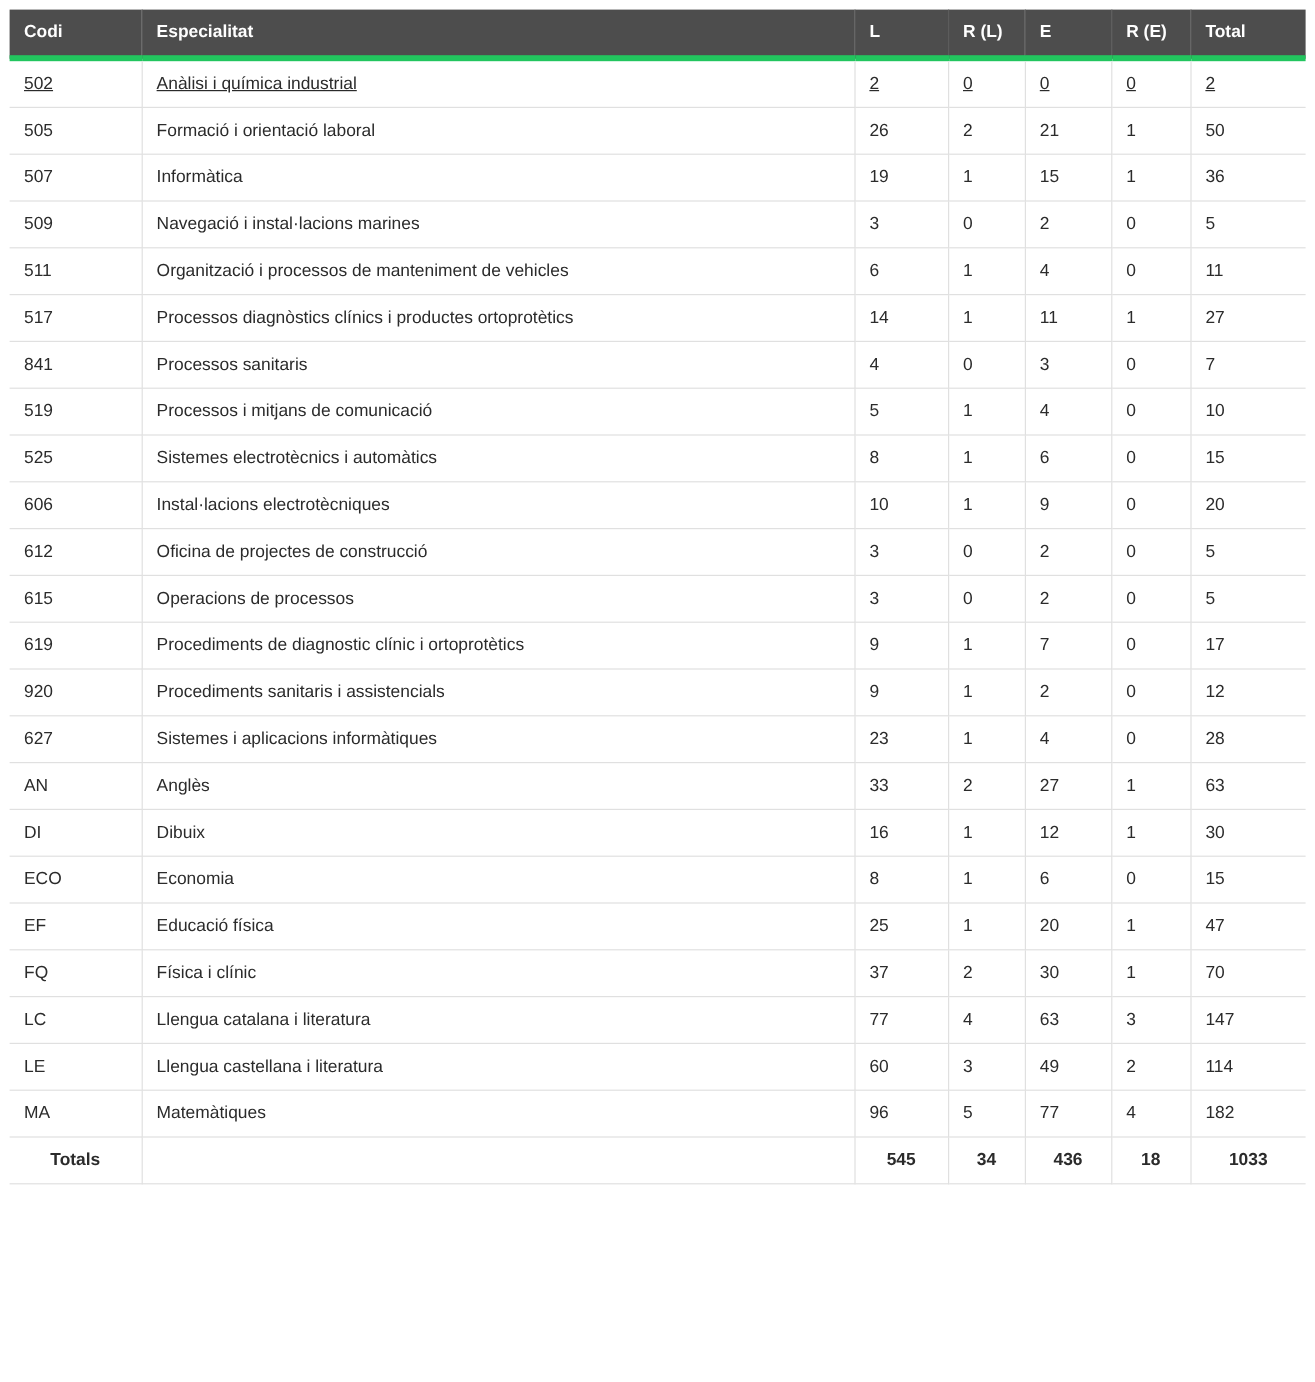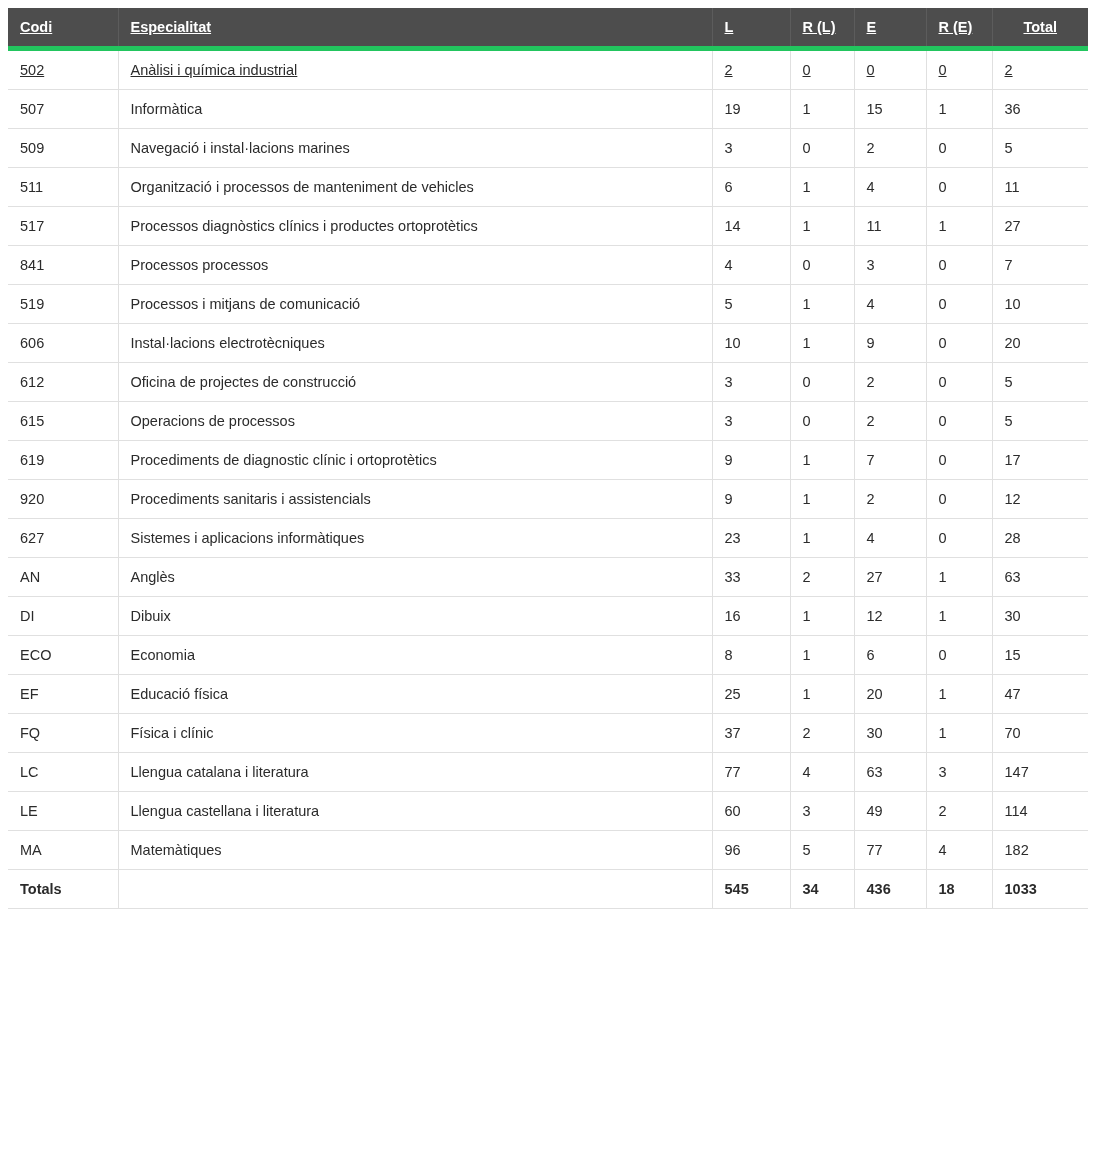--- a/index.html
+++ b/index.html
@@ -26,25 +26,23 @@
   }
   table.data-table thead th {
     background: #4d4d4d;
     color: #ffffff;
     font-weight: bold;
     text-align: left;
     padding: 11px 12px;
     font-size: 14.5px;
     border-right: 1px solid #5c5c5c;
     white-space: nowrap;
-    text-decoration: underline;
   }
   table.data-table thead th:last-child {
     border-right: none;
-    text-align: center;
   }
   table.data-table tbody td {
     padding: 11px 12px;
     border-bottom: 1px solid #e0e0e0;
     border-right: 1px solid #e0e0e0;
     color: #2b2b2b;
     font-size: 14.5px;
     background: #ffffff;
     vertical-align: middle;
     overflow: hidden;
@@ -54,20 +52,21 @@
   table.data-table tbody td:last-child {
     border-right: none;
   }
   table.data-table tbody tr:first-child td {
     border-top: 5px solid #22c55e;
     text-decoration: underline;
   }
   tr.totals-row td {
     font-weight: bold;
     border-bottom: none;
+    text-align: center;
   }
   
   col.c-codi   { width: 110px; }
   col.c-esp    { width: 594px; }
   col.c-l      { width: 78px; }
   col.c-rl     { width: 64px; }
   col.c-e      { width: 72px; }
   col.c-re     { width: 66px; }
   col.c-total  { width: 96px; }
 </style>
@@ -100,20 +99,29 @@
         <tr>
           <td>502</td>
           <td>Anàlisi i química industrial</td>
           <td>2</td>
           <td>0</td>
           <td>0</td>
           <td>0</td>
           <td>2</td>
         </tr>
         <tr>
+          <td>505</td>
+          <td>Formació i orientació laboral</td>
+          <td>26</td>
+          <td>2</td>
+          <td>21</td>
+          <td>1</td>
+          <td>50</td>
+        </tr>
+        <tr>
           <td>507</td>
           <td>Informàtica</td>
           <td>19</td>
           <td>1</td>
           <td>15</td>
           <td>1</td>
           <td>36</td>
         </tr>
         <tr>
           <td>509</td>
@@ -137,35 +145,44 @@
           <td>517</td>
           <td>Processos diagnòstics clínics i productes ortoprotètics</td>
           <td>14</td>
           <td>1</td>
           <td>11</td>
           <td>1</td>
           <td>27</td>
         </tr>
         <tr>
           <td>841</td>
-          <td>Processos processos</td>
+          <td>Processos sanitaris</td>
           <td>4</td>
           <td>0</td>
           <td>3</td>
           <td>0</td>
           <td>7</td>
         </tr>
         <tr>
           <td>519</td>
           <td>Processos i mitjans de comunicació</td>
           <td>5</td>
           <td>1</td>
           <td>4</td>
           <td>0</td>
           <td>10</td>
+        </tr>
+        <tr>
+          <td>525</td>
+          <td>Sistemes electrotècnics i automàtics</td>
+          <td>8</td>
+          <td>1</td>
+          <td>6</td>
+          <td>0</td>
+          <td>15</td>
         </tr>
         <tr>
           <td>606</td>
           <td>Instal·lacions electrotècniques</td>
           <td>10</td>
           <td>1</td>
           <td>9</td>
           <td>0</td>
           <td>20</td>
         </tr>

